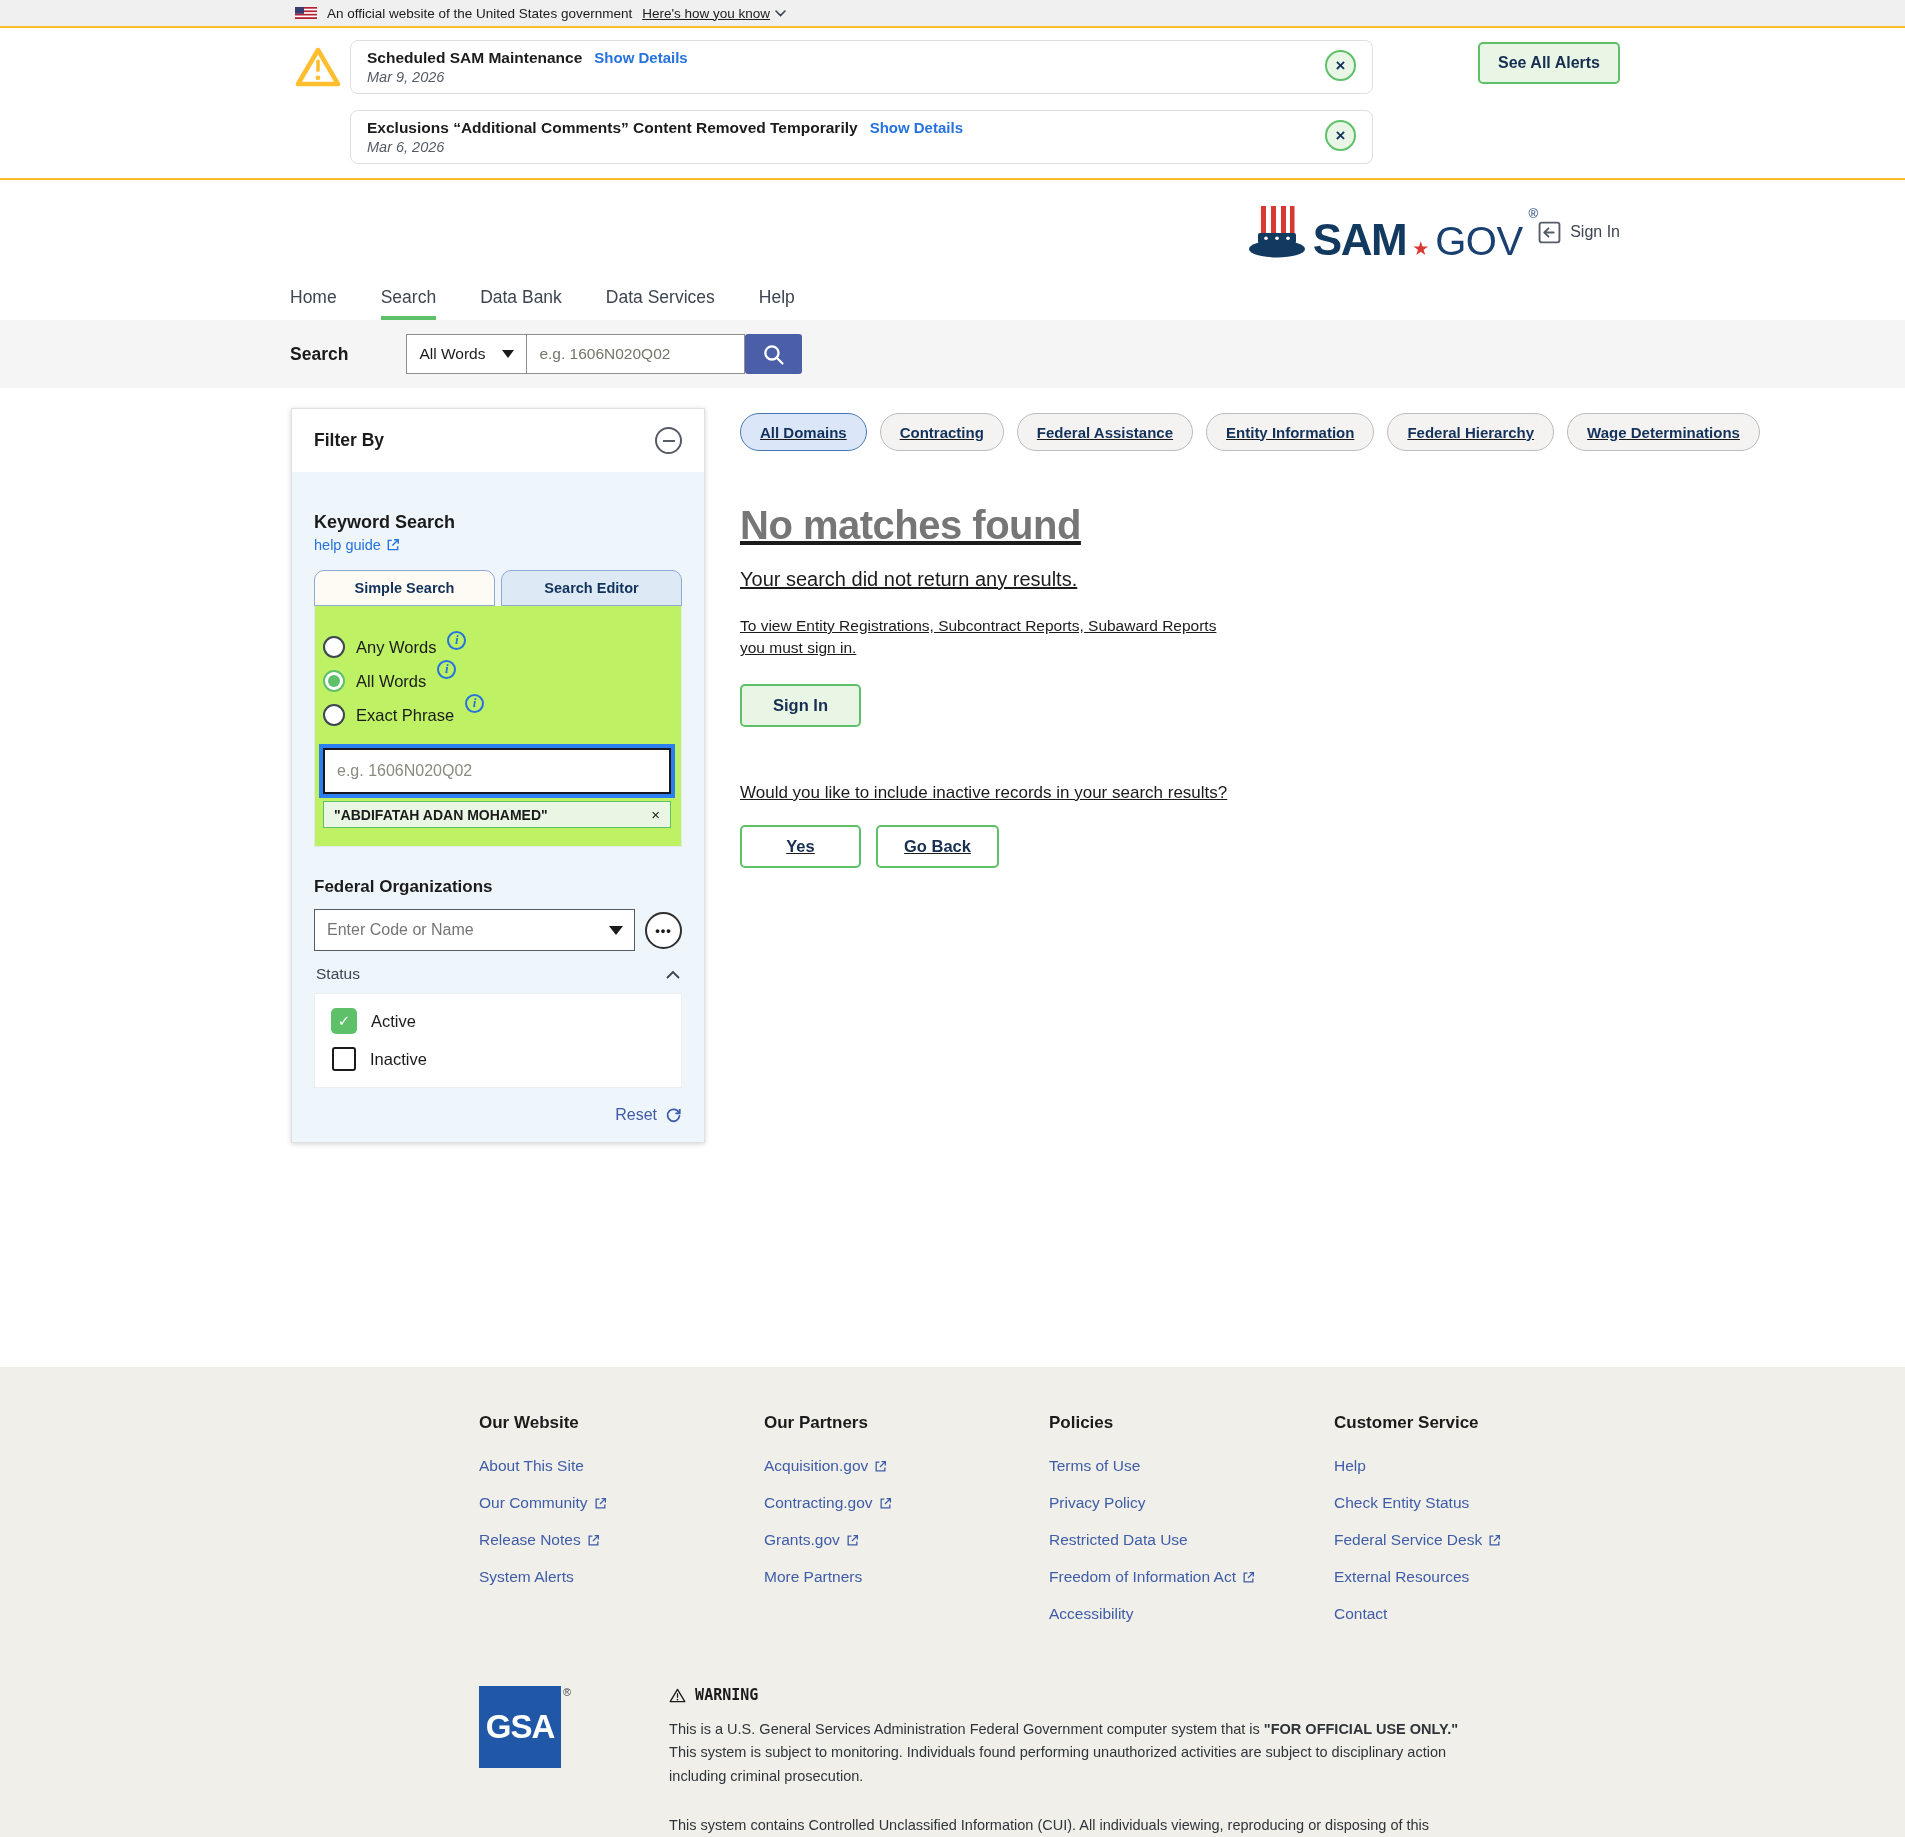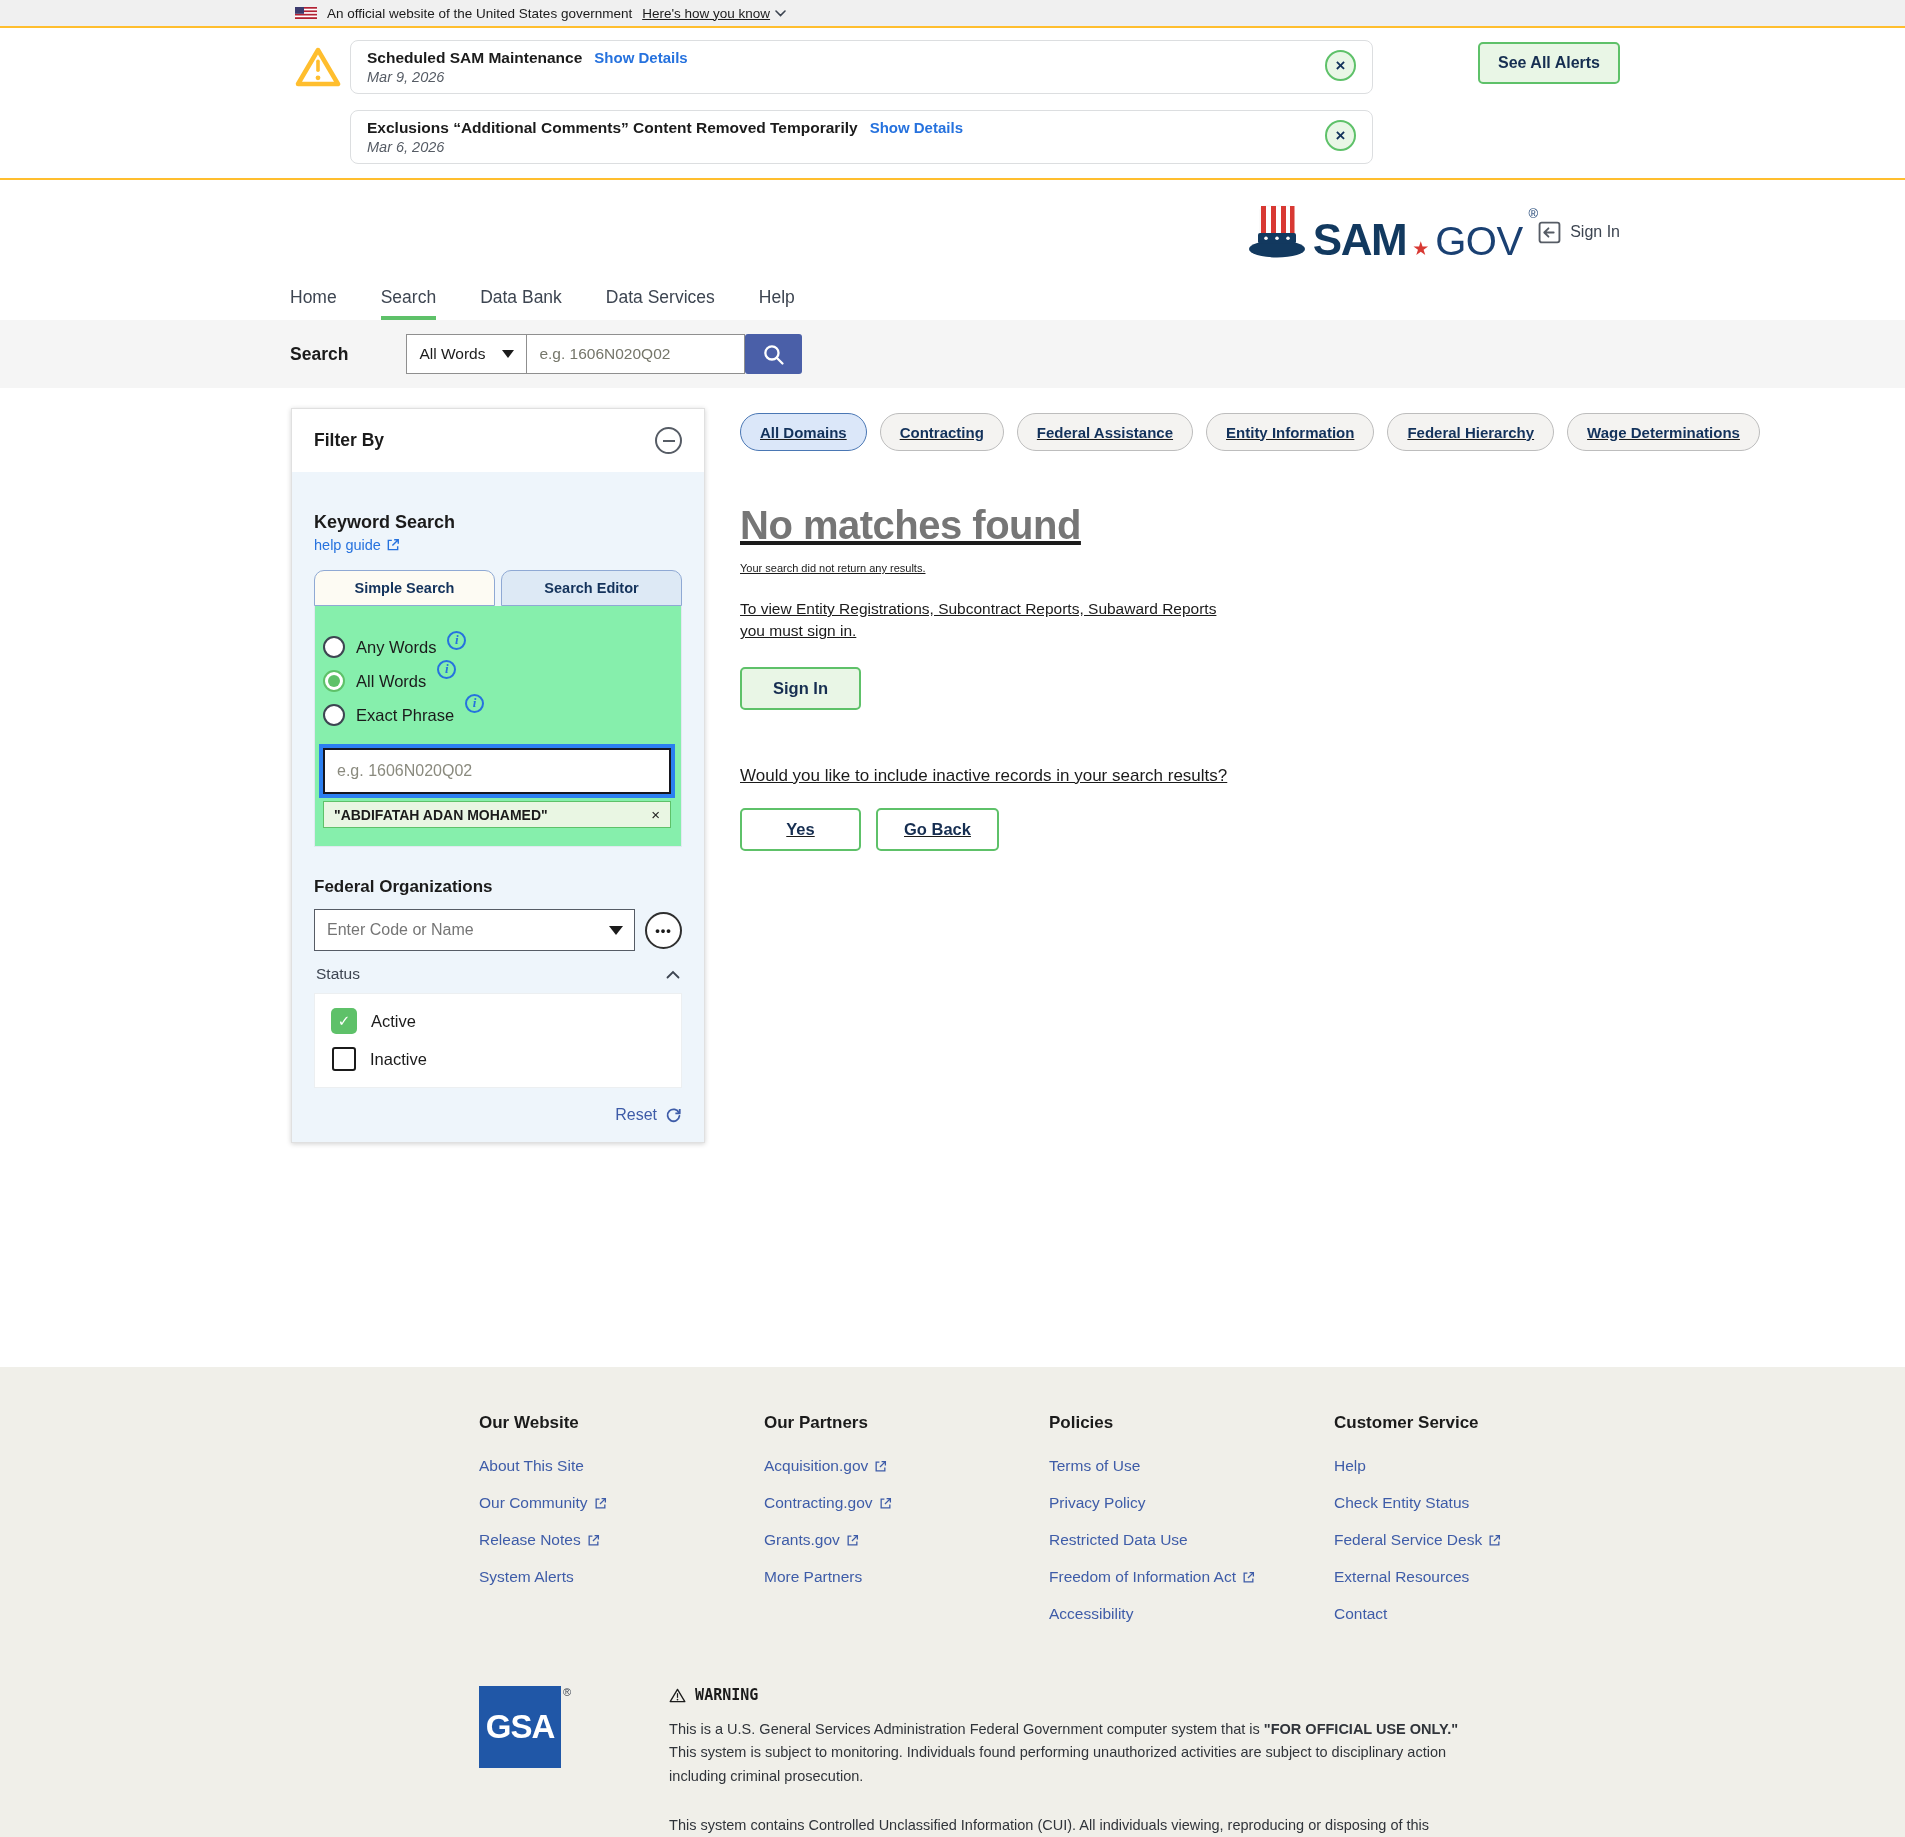--- a/index.html
+++ b/index.html
@@ -54,21 +54,21 @@
   .collapse-btn { width:27px; height:27px; border-radius:50%; border:2px solid #565c65; background:#fff; display:flex; align-items:center; justify-content:center; cursor:pointer; }
   .collapse-btn span { display:block; width:12px; height:2px; background:#565c65; }
   .filter-body { background:#eef5fb; padding:40px 22px 18px; }
   .kw-heading { font-weight:bold; font-size:18px; }
   .kw-info { font-size:14.5px; line-height:1.5; color:#3d4551; margin-top:12px; }
   .help-link { color:#2672de; font-size:14.5px; margin-top:4px; display:inline-flex; align-items:center; gap:5px; cursor:pointer; }
   .kw-tabs { display:flex; margin-top:16px; gap:6px; }
   .kw-tab { flex:1; height:36px; border:1.5px solid #8fa9d4; border-radius:10px 10px 0 0; display:flex; align-items:center; justify-content:center; font-weight:bold; font-size:14.5px; color:#13325b; cursor:pointer; }
   .kw-tab.tab-active { background:#fdfbf3; }
   .kw-tab.tab-alt { background:#dde9f5; }
-  .kw-content { background:#86efac; border:1px solid #e2e8f0; border-top:none; padding:30px 10px 18px 8px; }
+  .kw-content { background:#bef264; border:1px solid #e2e8f0; border-top:none; padding:30px 10px 18px 8px; }
   .radio-row { display:flex; align-items:center; gap:11px; margin-bottom:12px; }
   .radio { width:22px; height:22px; border-radius:50%; border:2px solid #3d4551; background:#fff; flex:none; cursor:pointer; display:flex; align-items:center; justify-content:center; }
   .radio.checked { border-color:#5ec169; }
   .radio.checked::after { content:""; width:12px; height:12px; border-radius:50%; background:#5ec169; }
   .radio-label { font-size:16.5px; color:#1b1b1b; }
   .info-icon { width:19px; height:19px; border-radius:50%; border:2px solid #2672de; color:#2672de; font-family:"Liberation Serif", "DejaVu Serif", serif; font-style:italic; font-weight:bold; font-size:13px; display:flex; align-items:center; justify-content:center; position:relative; top:-7px; cursor:pointer; flex:none; }
   .kw-input { width:100%; height:46px; margin-top:22px; border:2px solid #17171f; outline:4px solid #2c7ff0; padding:0 12px; font-size:16px; font-family:inherit; }
   .kw-input::placeholder { color:#8a8a7e; }
   .chip { margin-top:7px; display:flex; align-items:center; justify-content:space-between; background:#e9f6e3; border:1.5px solid #5ec169; padding:4px 10px; }
   .chip-text { font-weight:bold; font-size:14px; color:#1b1b1b; }
@@ -88,21 +88,21 @@
   .checkbox-on { width:26px; height:26px; border-radius:5px; background:#5ec169; color:#fff; font-family:"DejaVu Sans", sans-serif; font-size:15px; font-weight:bold; display:flex; align-items:center; justify-content:center; cursor:pointer; flex:none; }
   .checkbox-off { width:24px; height:24px; border-radius:3px; border:2px solid #1b1b1b; background:#fff; cursor:pointer; flex:none; margin-left:1px; }
   .check-label { font-size:16.5px; color:#1b1b1b; }
   .reset-row { display:flex; justify-content:flex-end; align-items:center; gap:8px; margin-top:18px; color:#3e5ca8; font-size:16px; cursor:pointer; }
   
   .results { margin-left:35px; padding-top:5px; width:860px;text-decoration:underline; }
   .domain-pills { display:flex; gap:13px; flex-wrap:nowrap; }
   .pill { height:38px; border-radius:19px; padding:0 19px; display:flex; align-items:center; font-weight:bold; font-size:15px; color:#13325b; background:#f4f3f1; border:1px solid #bdbdbd; cursor:pointer; white-space:nowrap; }
   .pill.active { background:#dbe7f9; border:1.5px solid #4a77b4; }
   .nr-title { margin-top:52px; font-size:40px; font-weight:bold; color:#767676; letter-spacing:-0.5px; }
-  .nr-sub { margin-top:14px; font-size:11px; color:#1b1b1b; }
+  .nr-sub { margin-top:20px; font-size:20px; color:#1b1b1b; }
   .nr-note { margin-top:24px; font-size:15.5px; color:#1b1b1b; max-width:505px; line-height:1.45; }
   .green-btn { margin-top:24px; background:#e9f6e6; border:2px solid #5ec169; border-radius:5px; color:#162e51; font-weight:bold; font-size:16.5px; width:121px; height:43px; cursor:pointer; font-family:inherit; }
   .nr-question { margin-top:56px; font-size:17px; color:#1b1b1b; }
   .btn-row { display:flex; gap:15px; margin-top:22px; }
   .white-btn { background:#fff; border:2px solid #5ec169; border-radius:5px; color:#162e51; font-weight:bold; font-size:16.5px; width:121px; height:43px; cursor:pointer; font-family:inherit; }
   
   .footer-links { background:#f0efe9; padding:46px 0 10px 479px; display:flex;gap:36px; }
   .f-col { width:249px; }
   .f-col:last-child { width:auto; }
   .f-heading { font-weight:bold; font-size:17px; color:#1b1b1b; }

